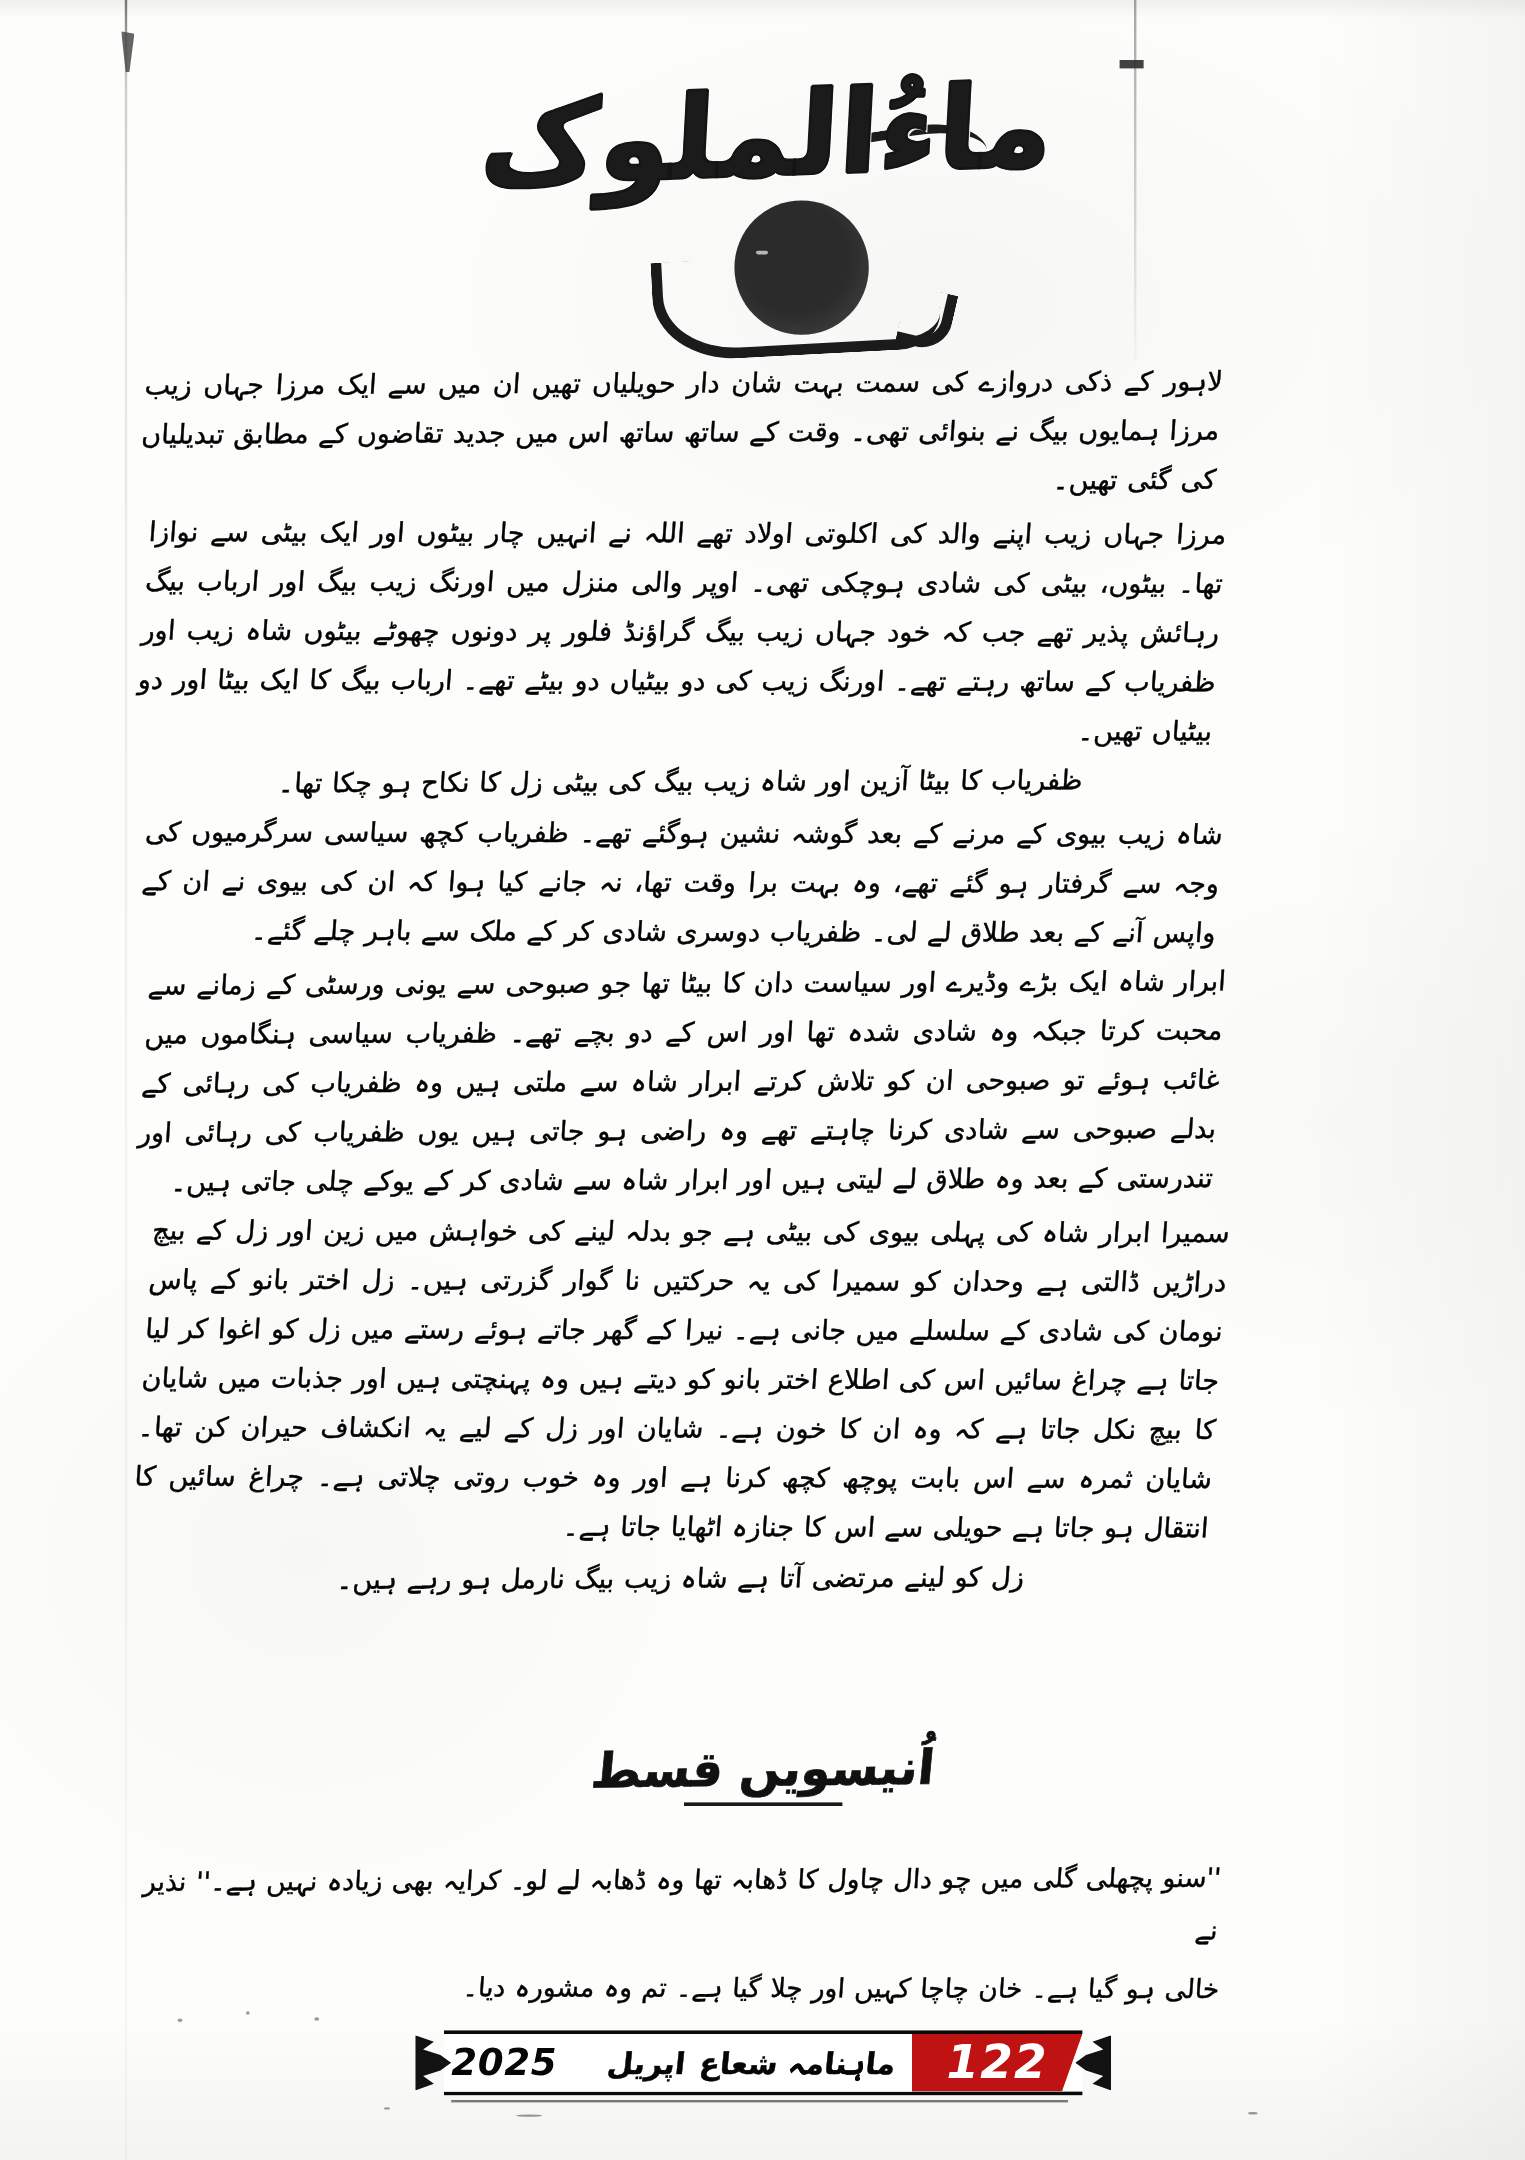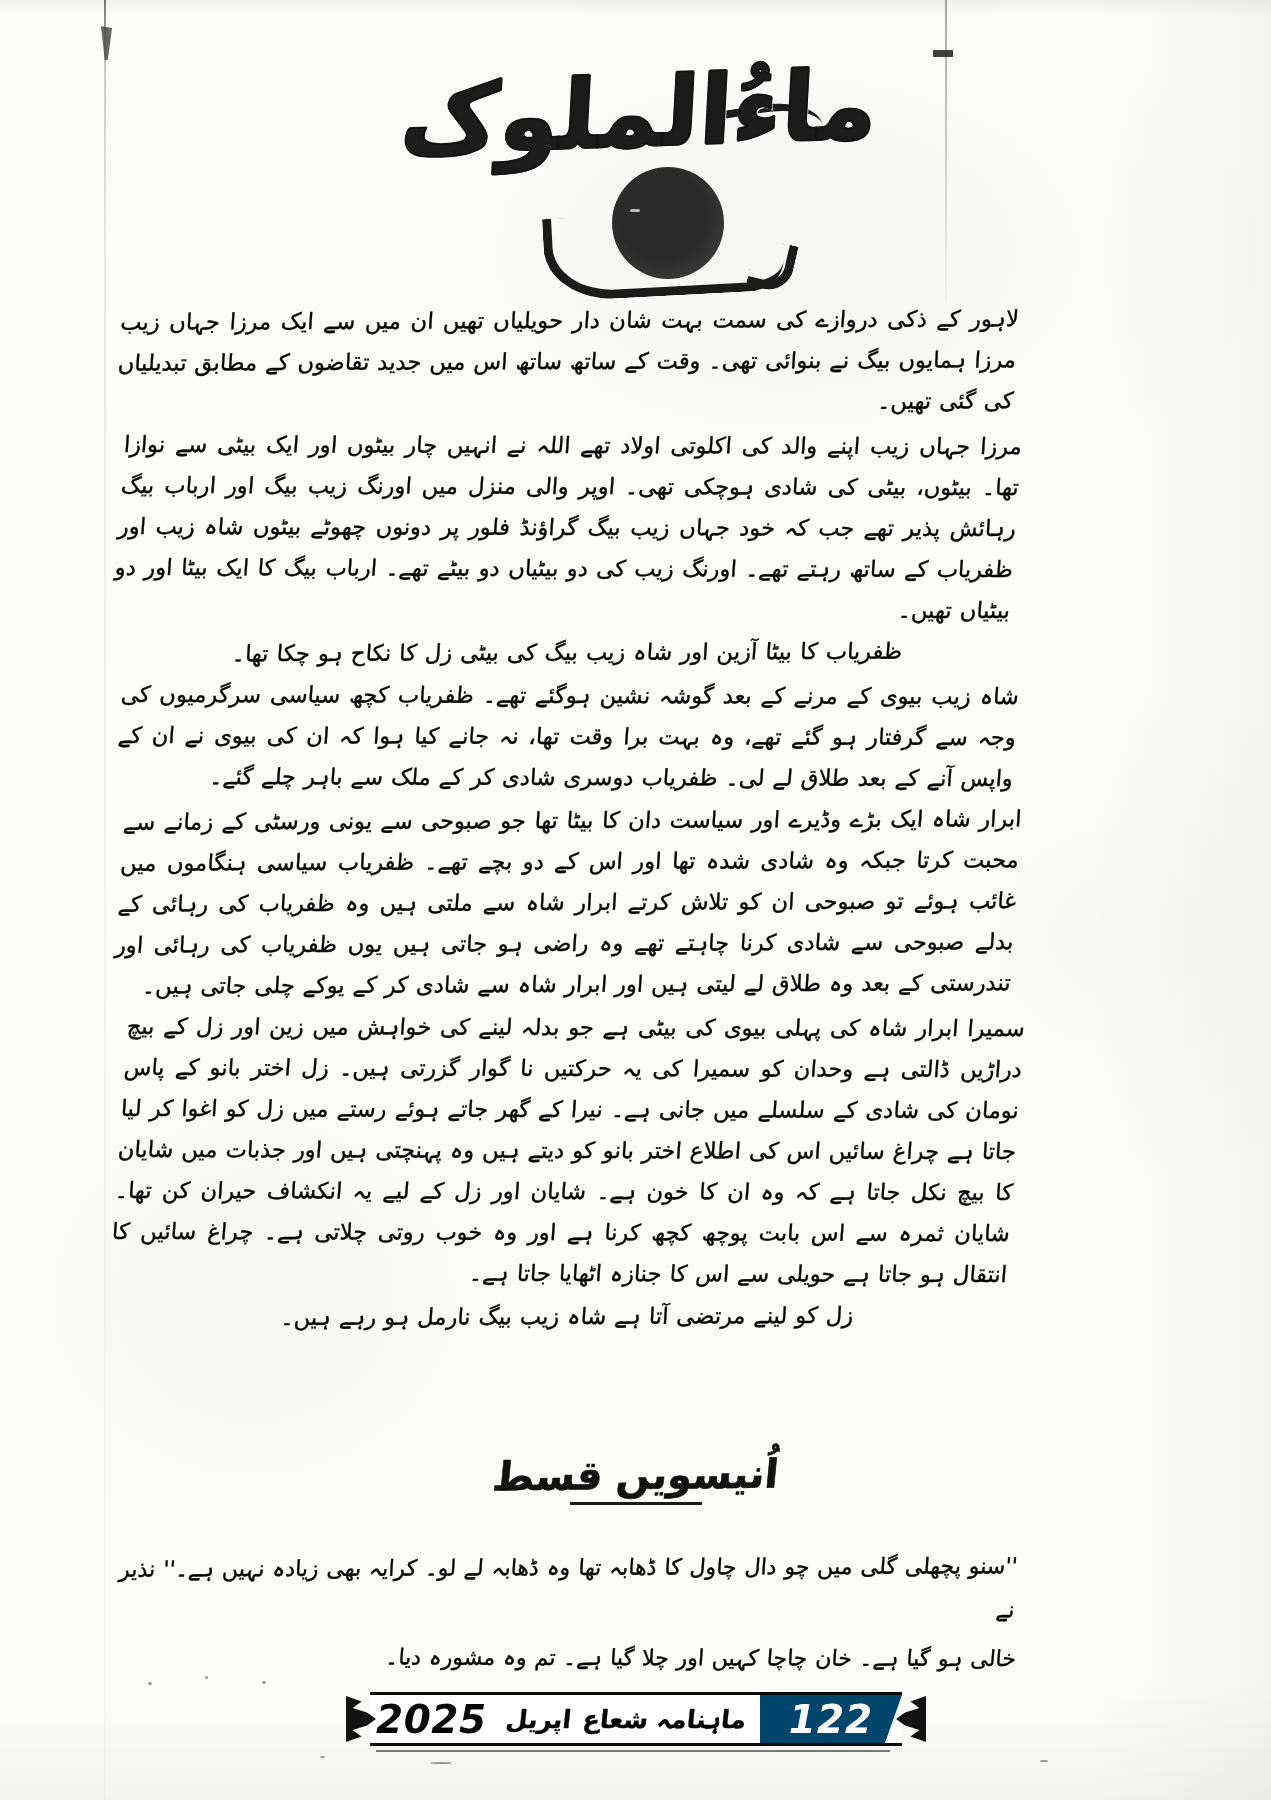--- a/index.html
+++ b/index.html
@@ -238,21 +238,21 @@
   .banner-orn.right { margin-right: -6px; transform: scaleX(-1); }
   .banner-body {
     flex: 1;
     display: flex;
     align-items: stretch;
     border-top: 3px solid #151515;
     border-bottom: 3px solid #151515;
     background: #fff;
   }
   .banner-pageno {
-    background: #0c4a6e;
+    background: #b91c1c;
     color: #ffffff;
     min-width: 122px;
     display: flex;
     align-items: center;
     justify-content: center;
     font-family: "DejaVu Sans", sans-serif;
     font-size: 39px;
     font-weight: 700;
     font-style: italic;
     letter-spacing: 1px;
@@ -273,21 +273,21 @@
     font-family: "DejaVu Sans", sans-serif;
     font-size: 25px;
     font-weight: 700;
     color: #111;
     transform: skewX(-6deg);
     white-space: nowrap;
     -webkit-text-stroke: 0.4px #111;
   }
   .banner-year {
     font-family: "DejaVu Sans", sans-serif;
-    font-size: 39px;
+    font-size: 31px;
     font-weight: 700;
     font-style: italic;
     color: #111;
     letter-spacing: 0.5px;
     margin-right: auto;
   }
   .banner-underline {
     position: absolute;
     left: 30px; right: 36px;
     bottom: -6px;

